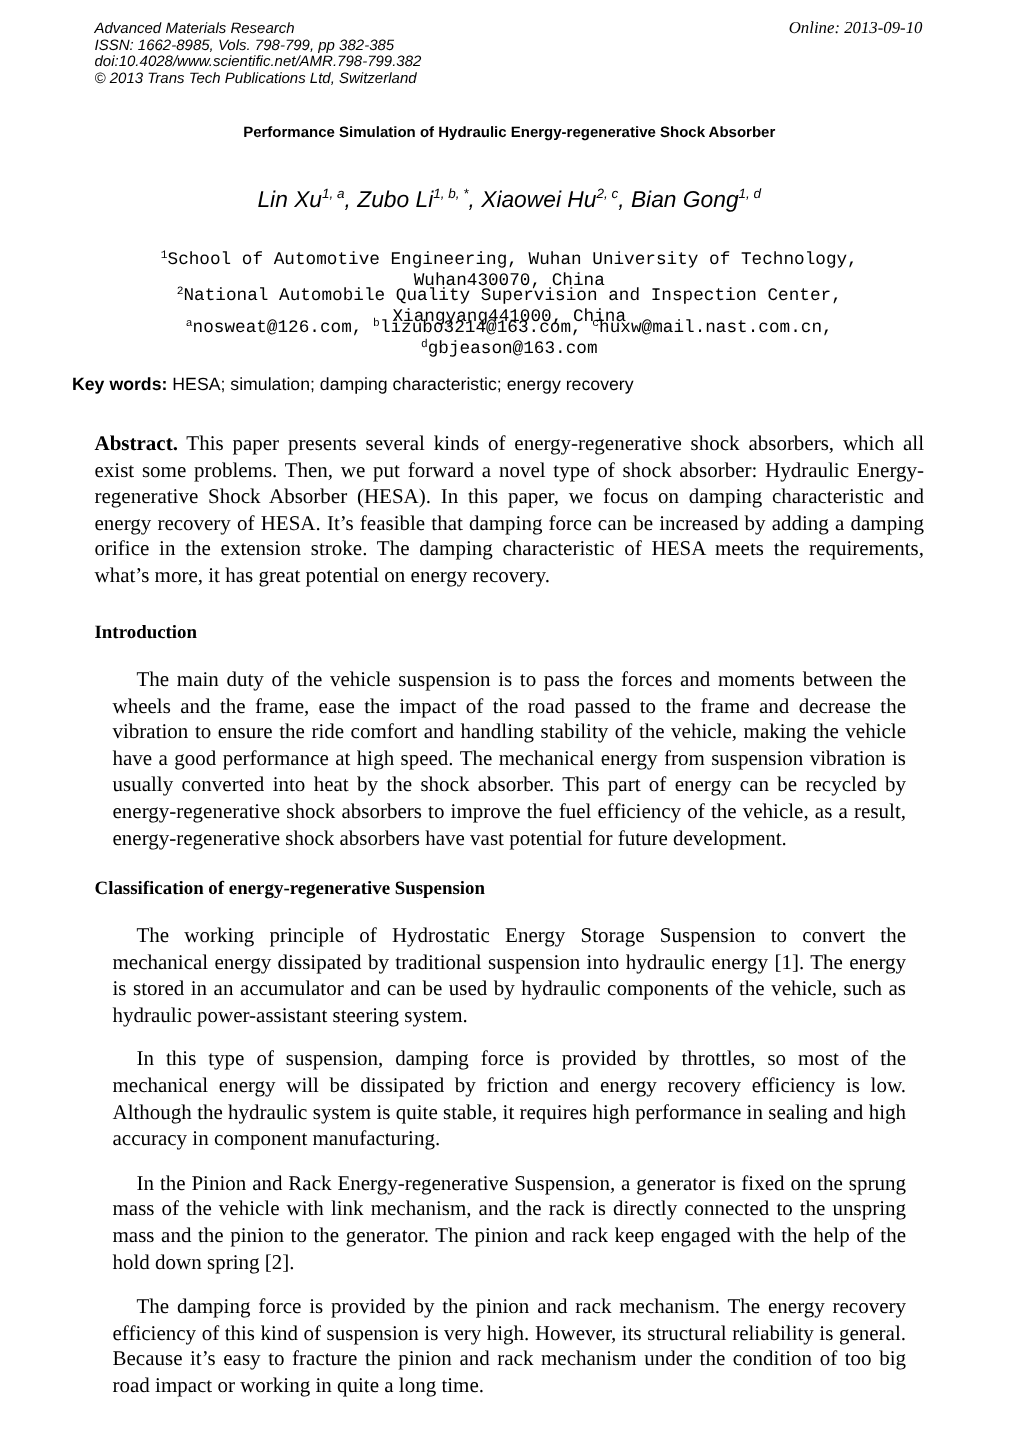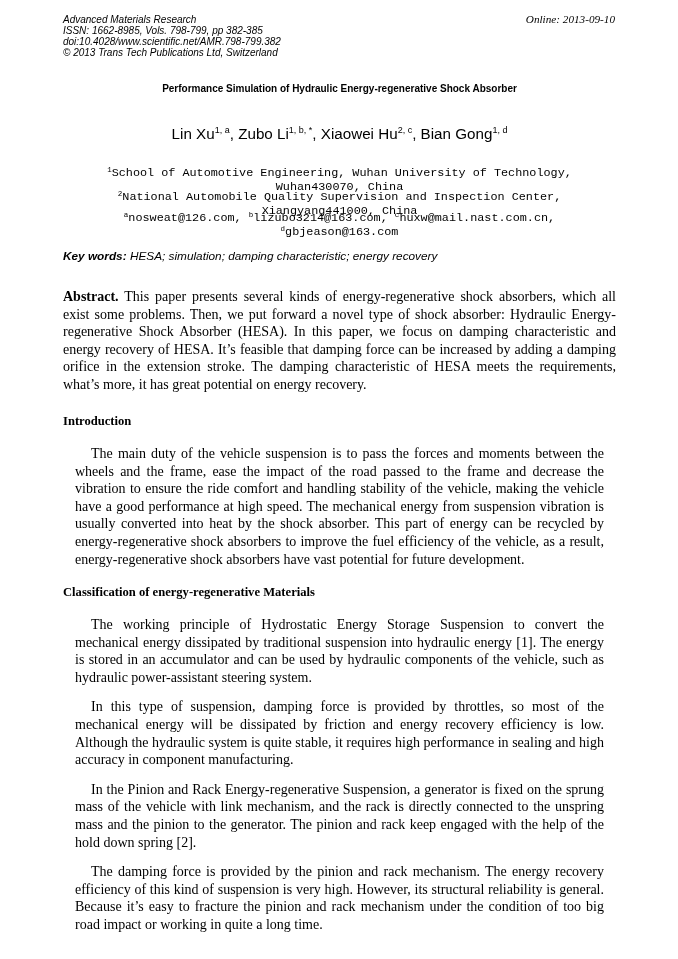--- a/index.html
+++ b/index.html
@@ -17,31 +17,31 @@
   .title {
     position: absolute; left: 63px; top: 79px; width: 553px;
     text-align: center;
     font-family: "Liberation Sans", sans-serif; font-weight: bold;
     font-size: 10px; line-height: 19px;
   }
   .authors {
     position: absolute; left: 63px; top: 124px; width: 553px;
     text-align: center;
     font-family: "Liberation Sans", sans-serif;
-    font-size: 15.2px; line-height: 20px;
+    font-size: 15.2px; line-height: 20px; font-style: italic;
   }
   .authors sup { font-size: 9px; vertical-align: 6px; line-height: 0; }
   .affil {
     position: absolute; left: 63px; width: 553px; text-align: center;
     font-family: Liberation Mono, monospace; font-size: 11.8px; line-height: 14px;
   }
   .affil sup { font-size: 7.5px; vertical-align: 4px; line-height: 0; }
   .keywords {
-    position: absolute; left: 63px; top: 249px; width: 553px;
-    font-family: "Liberation Sans", sans-serif; font-size: 11.8px; line-height: 14px; font-style: italic;
+    position: absolute; left: 48px; top: 249px; width: 553px;
+    font-family: "Liberation Sans", sans-serif; font-size: 11.8px; line-height: 14px;
   }
   .keywords b { font-weight: bold; }
   .body-text {
     font-family: "Liberation Serif", serif; font-size: 14px;
     line-height: 17.6px; text-align: justify;
   }
   .abstract { position: absolute; left: 63px; top: 288px; width: 553px; }
   .abstract b { font-weight: bold; }
   .section-heading {
     position: absolute; left: 63px; width: 553px;
@@ -92,19 +92,19 @@
 <div class="abstract body-text">
   <b>Abstract.</b>
   <span>This paper presents several kinds of energy-regenerative shock absorbers, which all exist some problems. Then, we put forward a novel type of shock absorber: Hydraulic Energy-regenerative Shock Absorber (HESA). In this paper, we focus on damping characteristic and energy recovery of HESA. It’s feasible that damping force can be increased by adding a damping orifice in the extension stroke. The damping characteristic of HESA meets the requirements, what’s more, it has great potential on energy recovery.</span>
 </div>
 
 <div class="section-heading" style="top:413px;">Introduction</div>
 <div class="para body-text" style="top:433px;">
   <p>The main duty of the vehicle suspension is to pass the forces and moments between the wheels and the frame, ease the impact of the road passed to the frame and decrease the vibration to ensure the ride comfort and handling stability of the vehicle, making the vehicle have a good performance at high speed. The mechanical energy from suspension vibration is usually converted into heat by the shock absorber. This part of energy can be recycled by energy-regenerative shock absorbers to improve the fuel efficiency of the vehicle, as a result, energy-regenerative shock absorbers have vast potential for future development.</p>
 </div>
 
-<div class="section-heading" style="top:584px;">Classification of energy-regenerative Materials</div>
+<div class="section-heading" style="top:584px;">Classification of energy-regenerative Suspension</div>
 <div class="para body-text" style="top:604px;">
   <p>The working principle of Hydrostatic Energy Storage Suspension to convert the mechanical energy dissipated by traditional suspension into hydraulic energy [1]. The energy is stored in an accumulator and can be used by hydraulic components of the vehicle, such as hydraulic power-assistant steering system.</p>
   <p>In this type of suspension, damping force is provided by throttles, so most of the mechanical energy will be dissipated by friction and energy recovery efficiency is low. Although the hydraulic system is quite stable, it requires high performance in sealing and high accuracy in component manufacturing.</p>
   <p>In the Pinion and Rack Energy-regenerative Suspension, a generator is fixed on the sprung mass of the vehicle with link mechanism, and the rack is directly connected to the unspring mass and the pinion to the generator. The pinion and rack keep engaged with the help of the hold down spring [2].</p>
   <p>The damping force is provided by the pinion and rack mechanism. The energy recovery efficiency of this kind of suspension is very high. However, its structural reliability is general. Because it’s easy to fracture the pinion and rack mechanism under the condition of too big road impact or working in quite a long time.</p>
 </div>
 
 </body></html>

